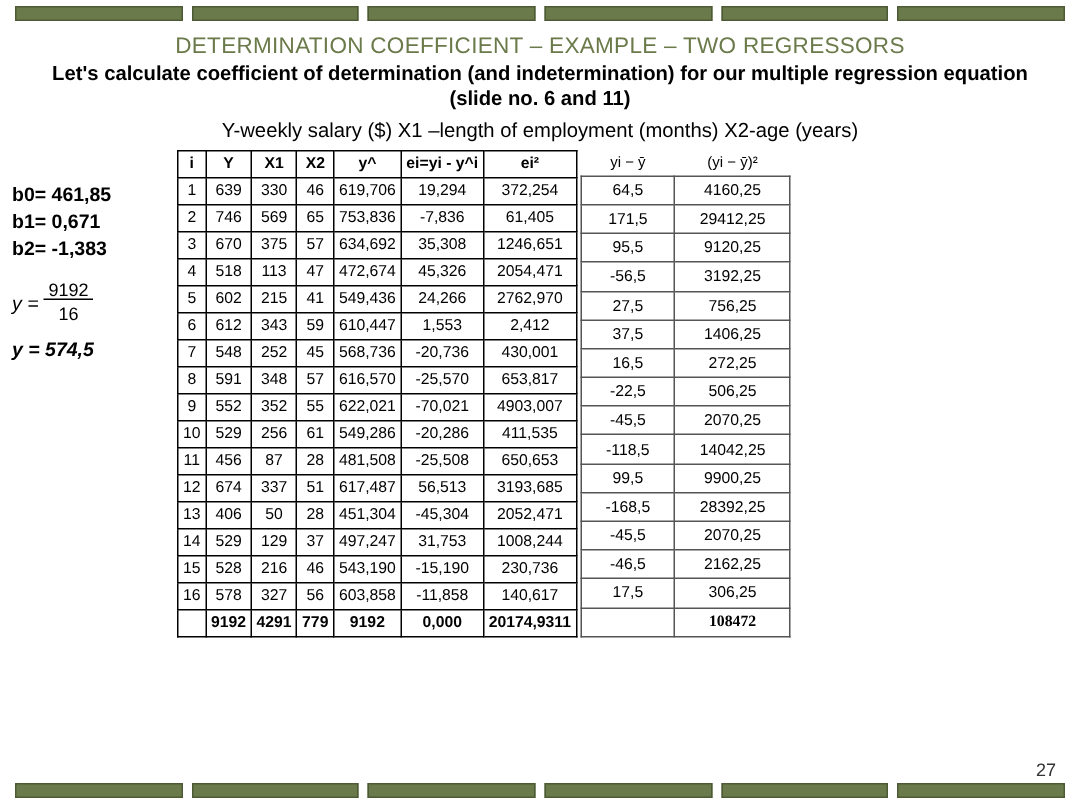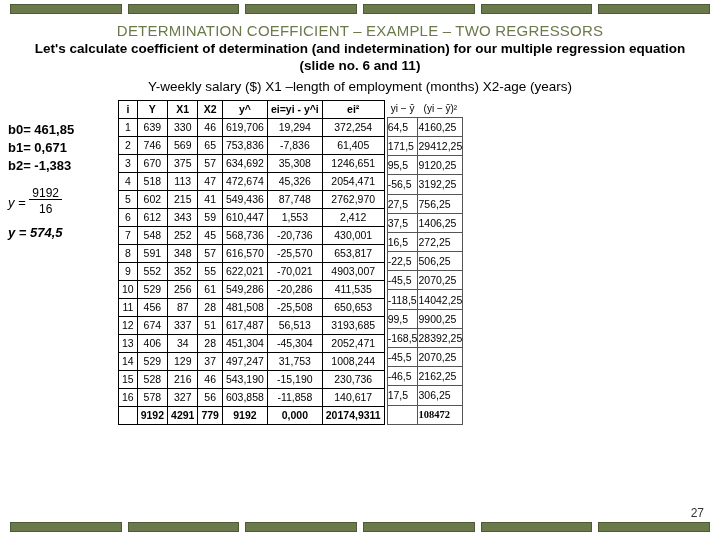--- a/index.html
+++ b/index.html
@@ -80,22 +80,22 @@
     white-space: nowrap;
   }
   th { font-weight: bold; background: #fff; }
   .extra-cols {
     border-collapse: collapse;
     font-size: 10.5px;
     margin-left: 2px;
   }
   .extra-cols td {
     border: 1px solid #555;
-    padding: 1px 0;
-    text-align: left;
+    padding: 1px 16px;
+    text-align: center;
     height: 15px;
   }
   .extra-cols th {
     border: none;
     font-size: 10px;
     font-weight: normal;
     padding: 1px 2px;
     height: 15px;
   }
   .slide-num {
@@ -191,21 +191,21 @@
             <td>472,674</td>
             <td>45,326</td>
             <td>2054,471</td>
           </tr>
           <tr>
             <td>5</td>
             <td>602</td>
             <td>215</td>
             <td>41</td>
             <td>549,436</td>
-            <td>87,748</td>
+            <td>24,266</td>
             <td>2762,970</td>
           </tr>
           <tr>
             <td>6</td>
             <td>612</td>
             <td>343</td>
             <td>59</td>
             <td>610,447</td>
             <td>1,553</td>
             <td>2,412</td>
@@ -260,21 +260,21 @@
             <td>674</td>
             <td>337</td>
             <td>51</td>
             <td>617,487</td>
             <td>56,513</td>
             <td>3193,685</td>
           </tr>
           <tr>
             <td>13</td>
             <td>406</td>
-            <td>34</td>
+            <td>50</td>
             <td>28</td>
             <td>451,304</td>
             <td>-45,304</td>
             <td>2052,471</td>
           </tr>
           <tr>
             <td>14</td>
             <td>529</td>
             <td>129</td>
             <td>37</td>

